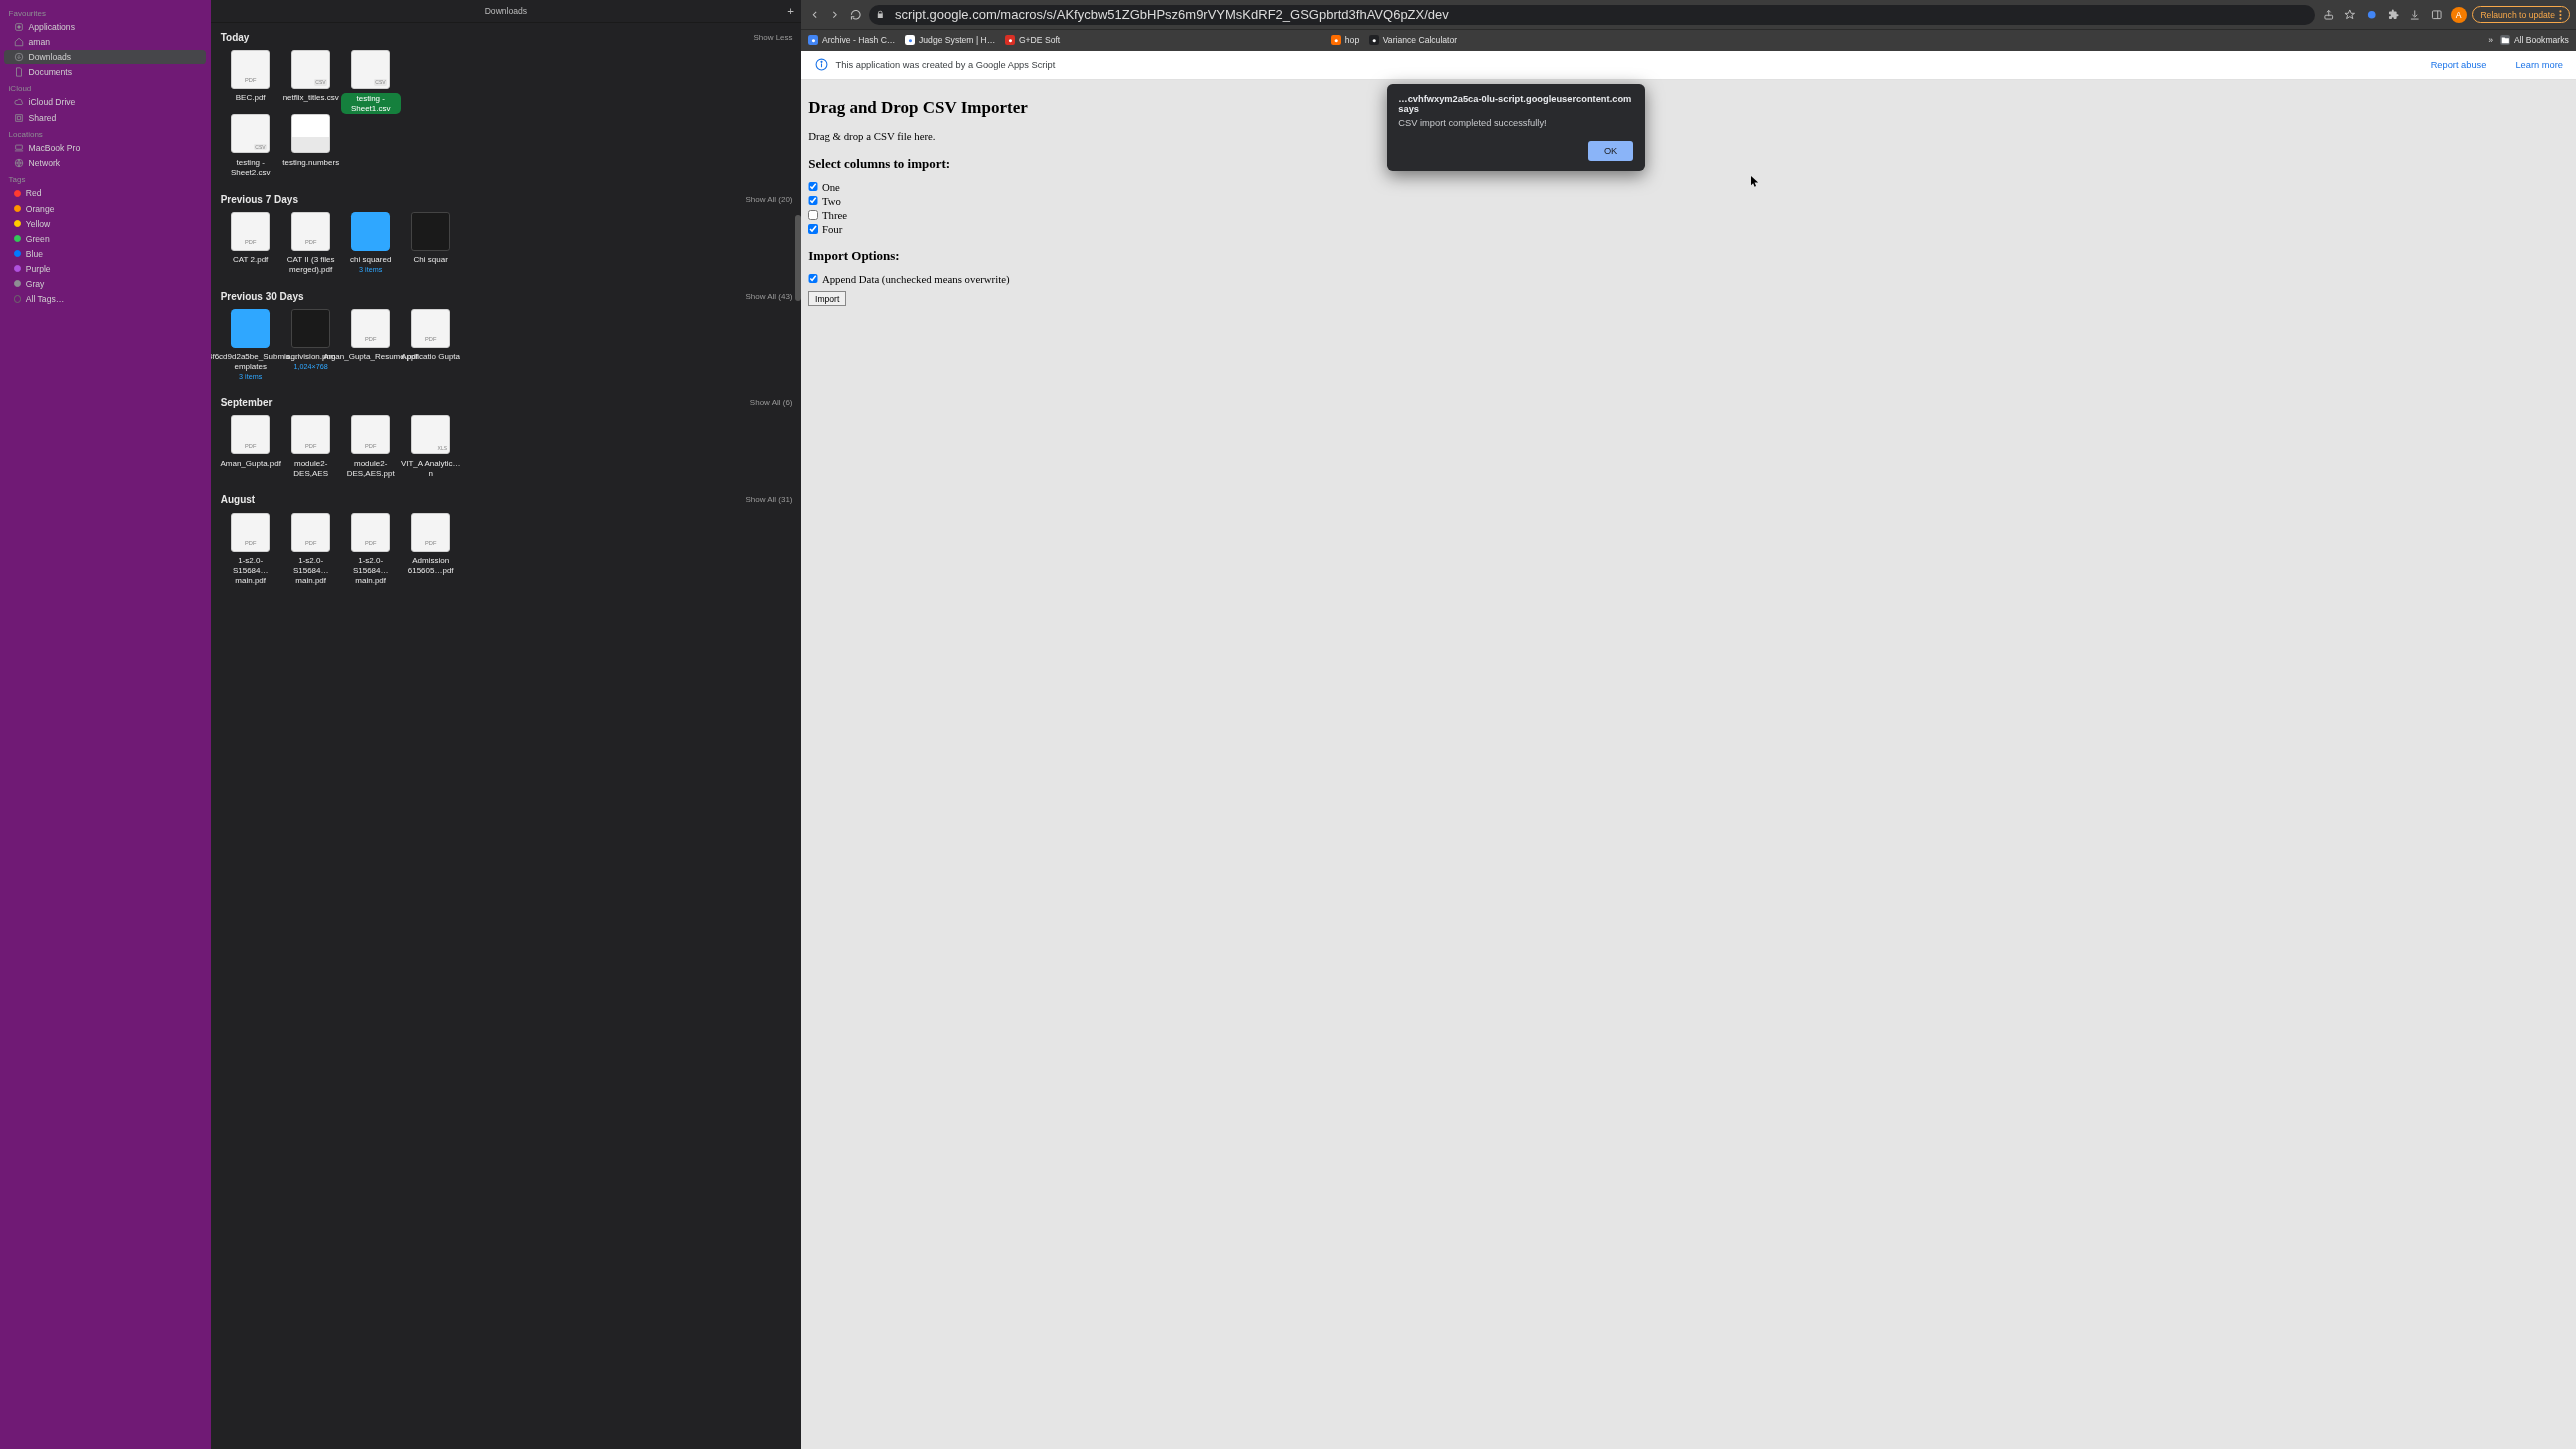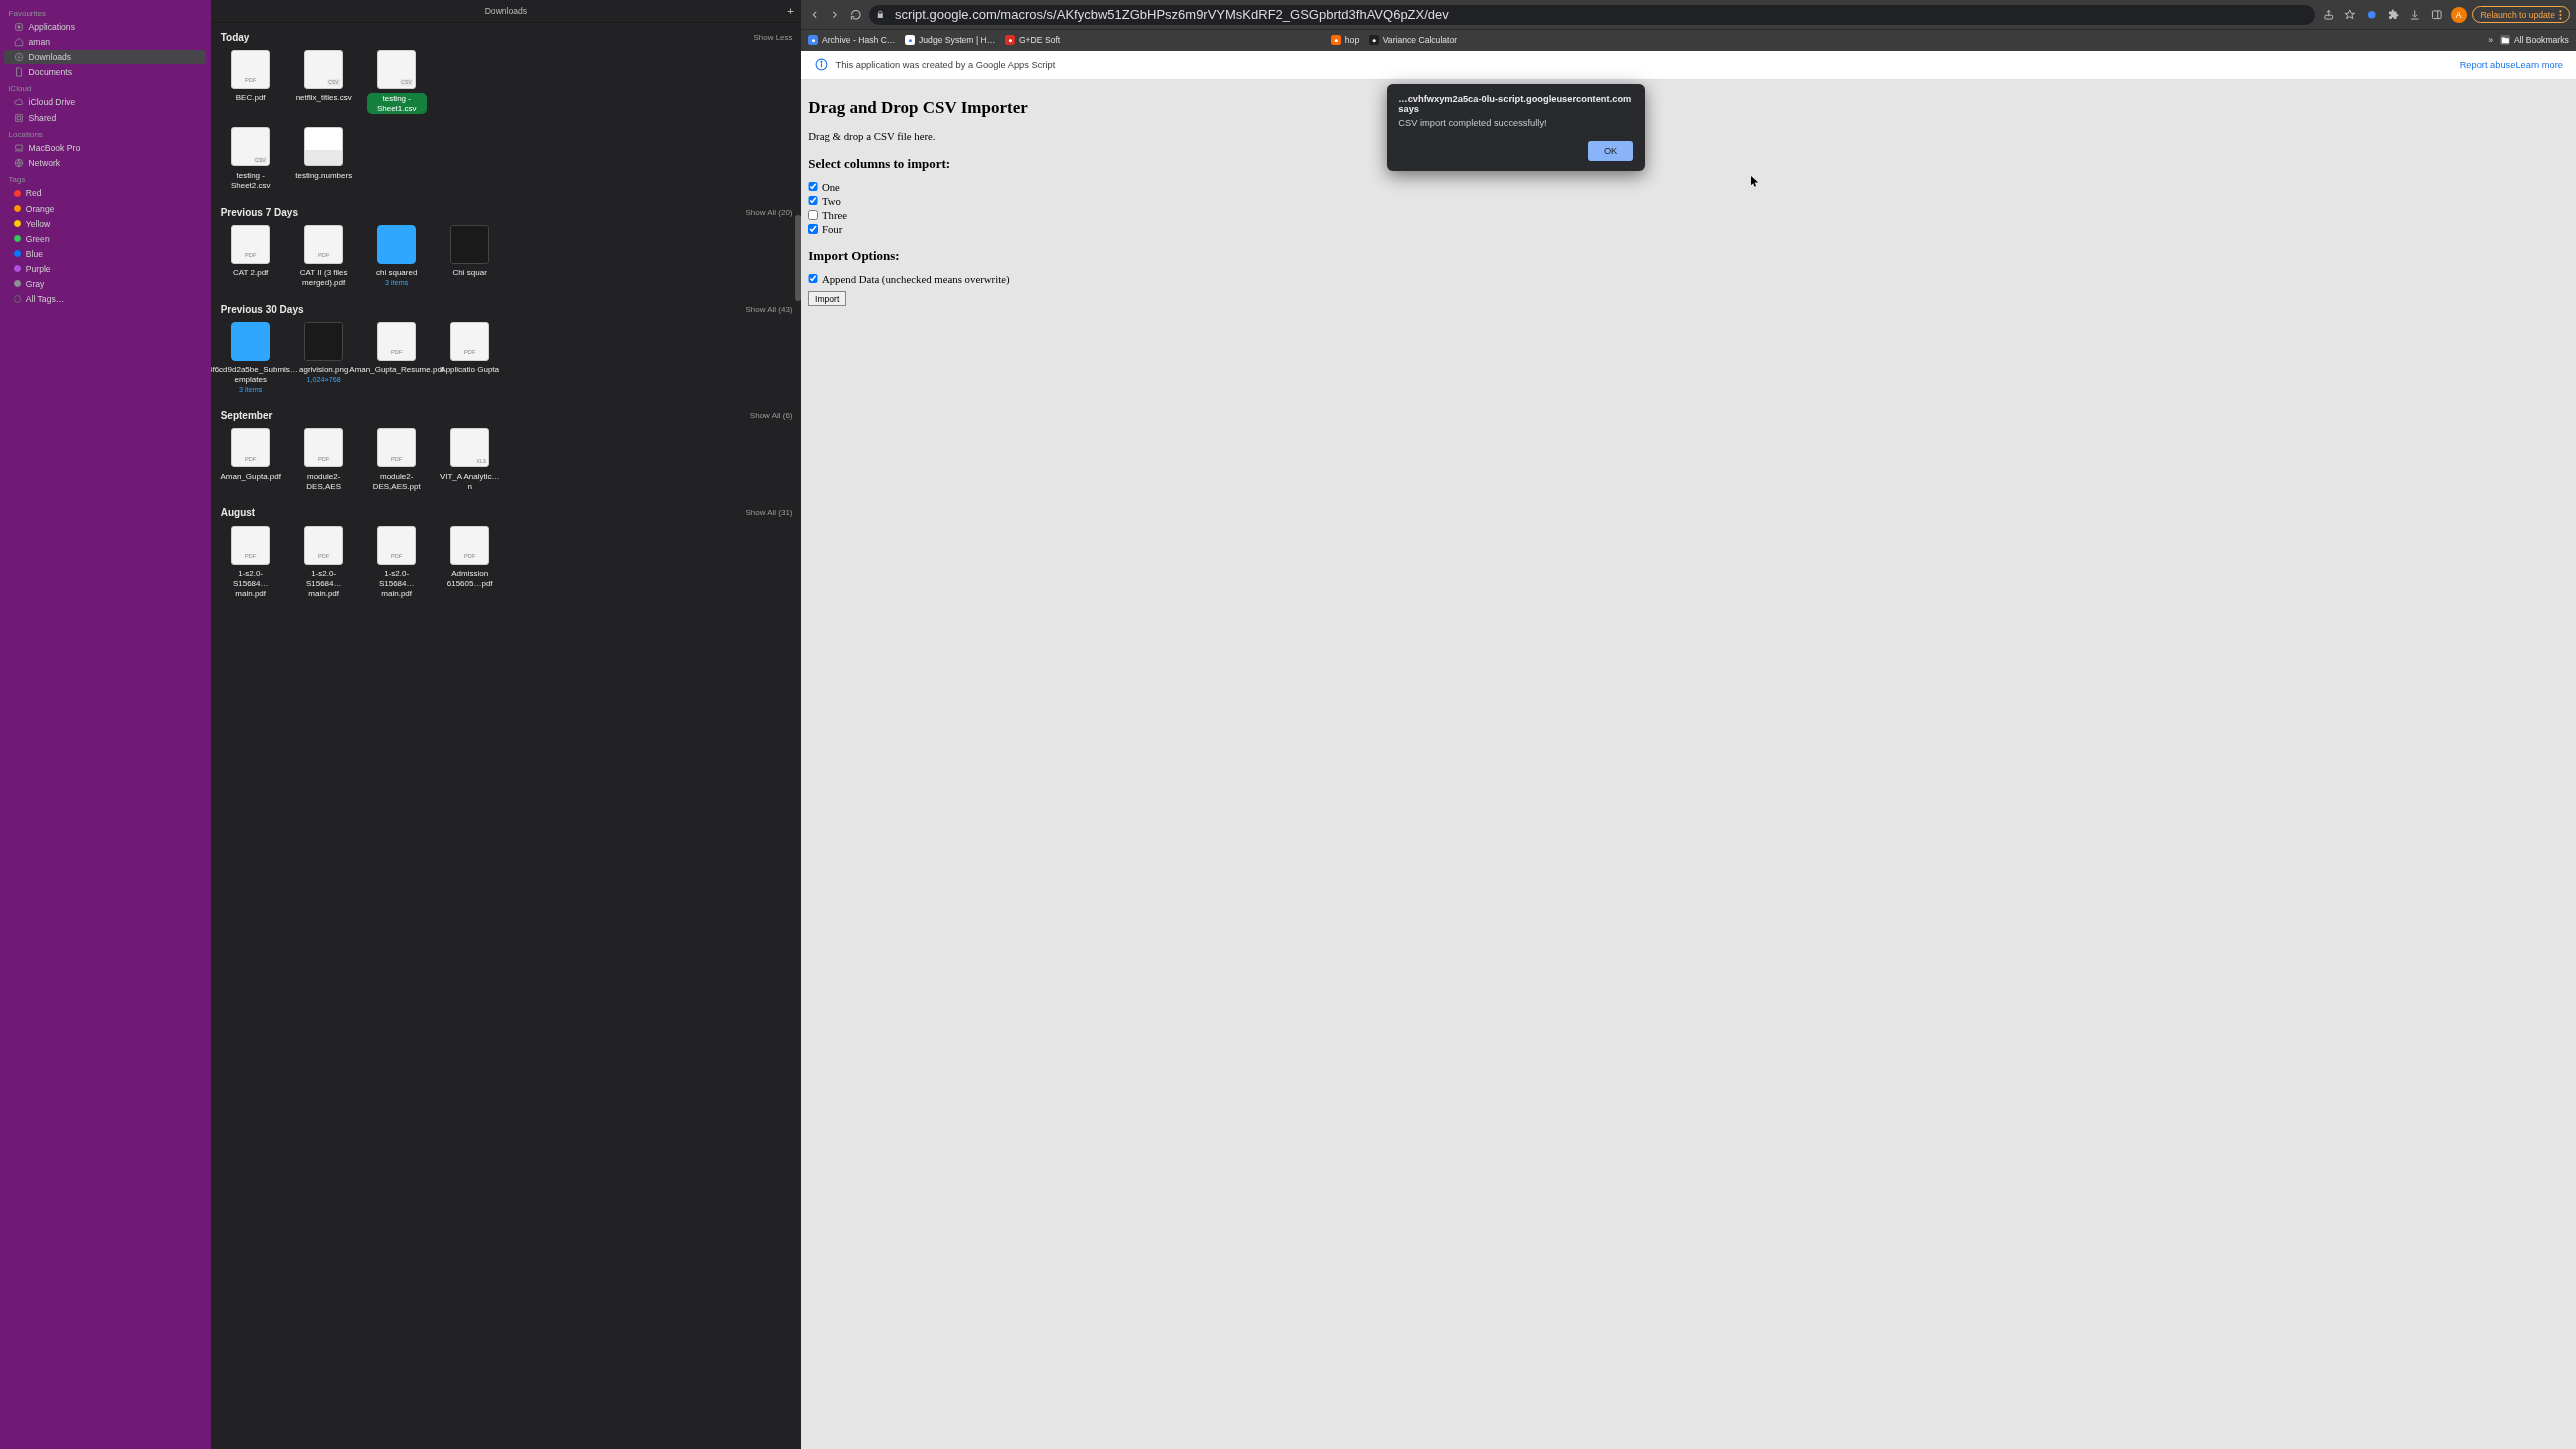--- a/index.html
+++ b/index.html
@@ -77,21 +77,20 @@
     padding: 0 0 7.2px 0;
   }
   .section-head {
     display:flex; align-items:center; justify-content:space-between;
     padding: 8.6px 8.6px 4.3px 10px;
   }
   .section-title { font-weight:600; font-size:10px; color:#e8e8e8; }
   .section-action { color:#9a9a9a; font-size:8px; }
   .file-grid {
     display:flex;
-    gap: 13px;
     padding: 2.9px 0 7.2px 10px;
     overflow: hidden;
   }
   .file-item {
     width: 60px;
     display:flex; flex-direction:column; align-items:center;
     text-align:center;
     font-size: 8px;
     line-height: 1.25;
     color:#e8e8e8;
@@ -224,21 +223,21 @@
     gap: 7.2px;
     padding: 0 13px;
     font-size: 9.3px;
     color:#3c4043;
   }
   .as-info-icon {
     width:14.3px; height:14.3px; border-radius:50%;
     color:#1a73e8;
     display:flex; align-items:center; justify-content:center;
   }
-  .as-links { margin-left:auto; display:flex; }
+  .as-links { margin-left:auto; display:flex; gap:29px; }
   .as-link { color:#1a73e8; }
 
   
   .page {
     flex:1;
     background:#e5e5e5;
     color:#000;
     padding: 13px 7.2px 7.2px 7.2px;
     font-family: "Times New Roman", Times, serif;
     position: relative;

